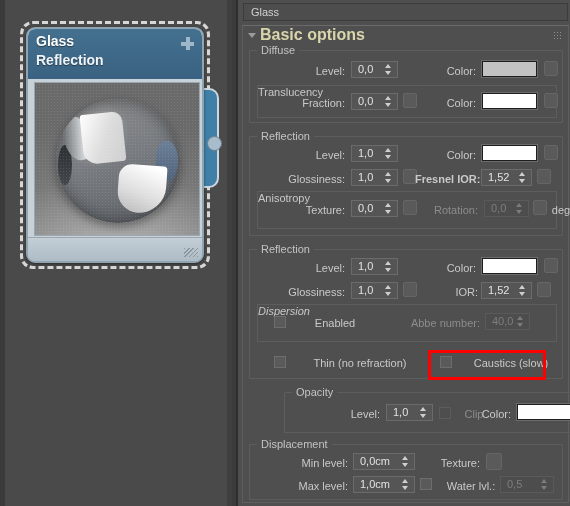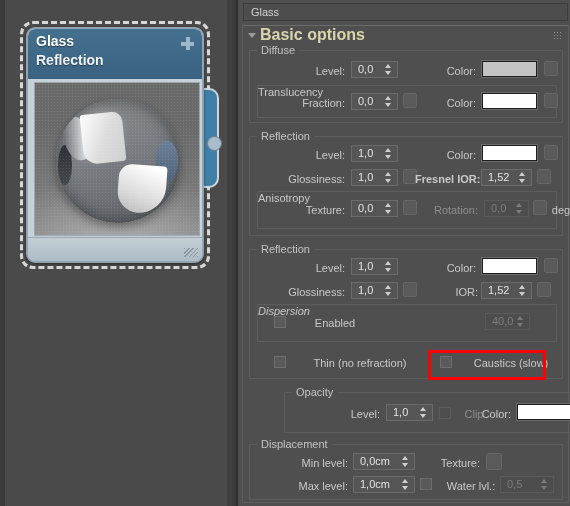--- a/index.html
+++ b/index.html
@@ -433,20 +433,21 @@
           <span class="val">1,52</span>
           <span class="arrows"></span>
         </div>
         <div class="mapbtn" style="left:287px; top:32px;"></div>
 
         <div class="subgroup" style="left:7px; top:54px; width:300px; height:38px;">
           <span class="group-label" style="top:-7px; left:7px;font-style:italic;">Dispersion</span>
         </div>
         <div class="cbox" style="left:24px; top:66px;"></div>
         <span class="lbl left" style="left:40px; top:66px; width:90px;">Enabled</span>
+        <span class="lbl dim" style="left:135px; top:66px; width:95px;">Abbe number:</span>
         <div class="spinner disabled" style="left:235px; top:63px; width:45px;">
           <span class="val">40,0</span>
           <span class="arrows"></span>
         </div>
 
         <div class="cbox" style="left:24px; top:106px;"></div>
         <span class="lbl left" style="left:40px; top:106px; width:140px;">Thin (no refraction)</span>
         <div class="cbox" style="left:190px; top:106px;"></div>
         <span class="lbl left" style="left:206px; top:106px; width:110px;">Caustics (slow)</span>
       </div>

